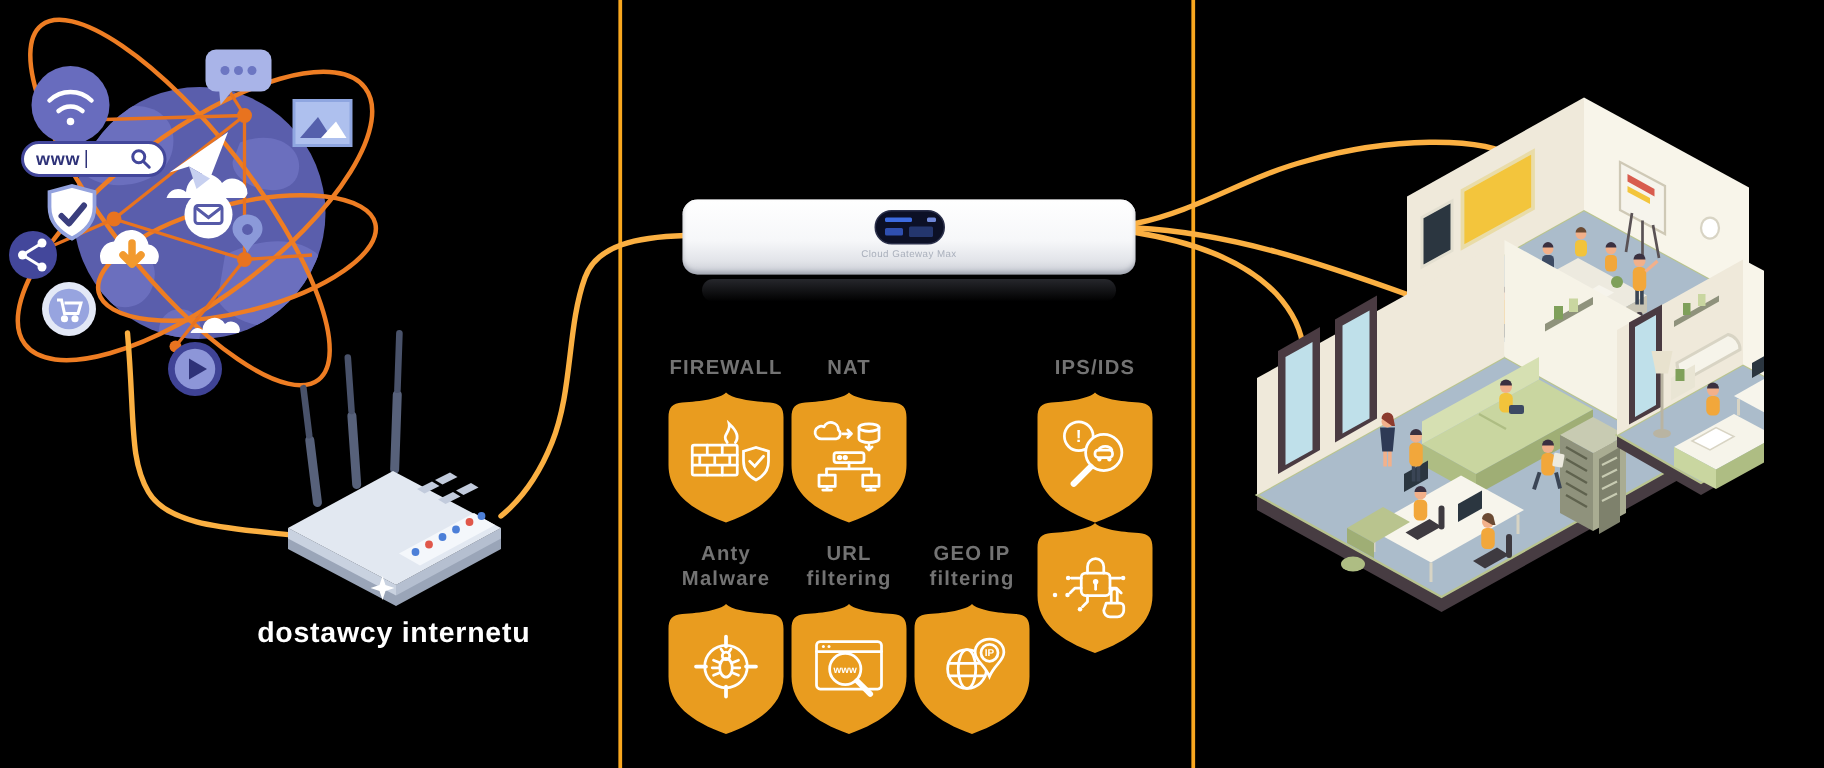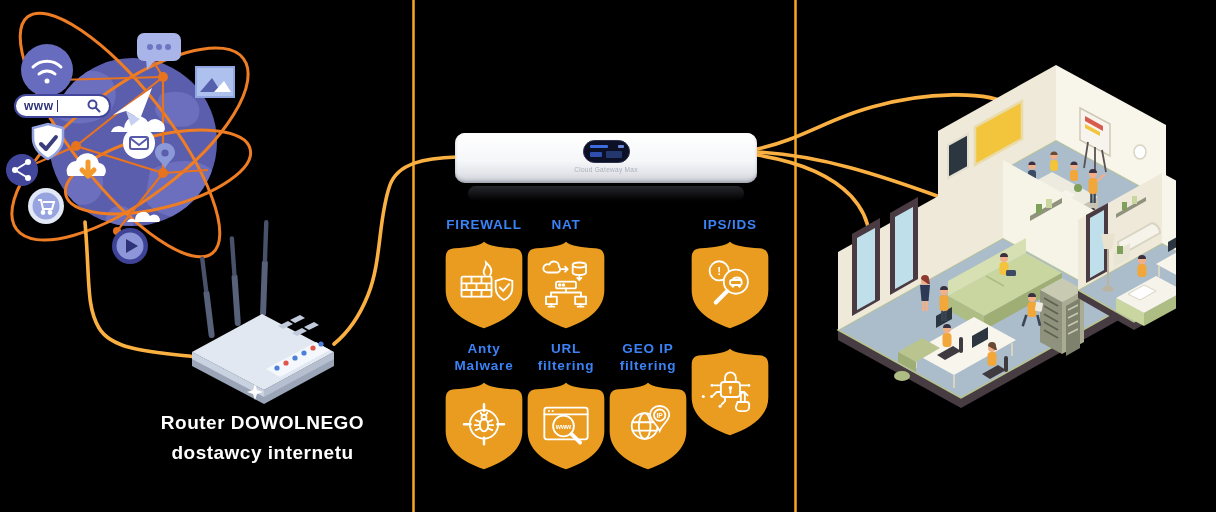--- a/index.html
+++ b/index.html
@@ -32,21 +32,21 @@
   .gw-label{position:absolute;left:0;top:33px;width:100%;text-align:center;
     font-size:6.5px;color:#aab0bc;letter-spacing:.3px;}
   .gw-shadow{left:468px;top:186px;width:276px;height:15px;border-radius:8px;
     background:linear-gradient(#26272c,rgba(15,15,17,0));}
 
   
   .shield-grid{left:437px;top:212px;width:340px;height:272px;}
   .cell{position:absolute;width:84px;text-align:center;}
   .c0{left:5px;}.c1{left:87px;}.c2{left:169px;}.c3{left:251px;}
   .r0{top:4px;}.r1{top:128px;}
-  .lbl{color:#3b82f6;font-weight:bold;font-size:13.5px;line-height:17px;letter-spacing:.8px;}
+  .lbl{color:#737373;font-weight:bold;font-size:13.5px;line-height:17px;letter-spacing:.8px;margin-top:20px;}
   .lbl div:empty{display:none;}
   .cell .badge{margin-top:7px;}
   .r0 .badge{margin-top:7px;}
 </style>
 </head>
 <body>
 
 <div class="stage">
 
 <svg class="abs" width="1216" height="512" viewBox="0 0 1216 512" style="left:0;top:0">
@@ -462,21 +462,20 @@
 <div class="abs search-pill">
   <span class="txt">www</span>
   <span class="caret"></span>
   <svg width="14" height="14" viewBox="0 0 14 14">
     <circle cx="5.5" cy="5.5" r="4" fill="none" stroke="#43479B" stroke-width="2"></circle>
     <line x1="8.8" y1="8.8" x2="12.5" y2="12.5" stroke="#43479B" stroke-width="2" stroke-linecap="round"></line>
   </svg>
 </div>
 
 <div class="abs router-label">
-  <div>Router DOWOLNEGO</div>
   <div>dostawcy internetu</div>
 </div>
 
 <div class="abs gateway">
   <div class="gw-screen">
     <div class="b1"></div>
         <div class="b2"></div>
         <div class="b3"></div>
         <div class="b4"></div>
   </div>

